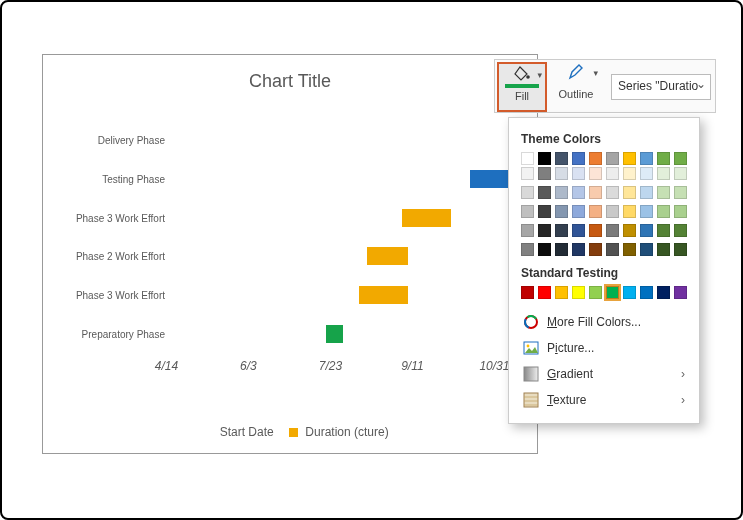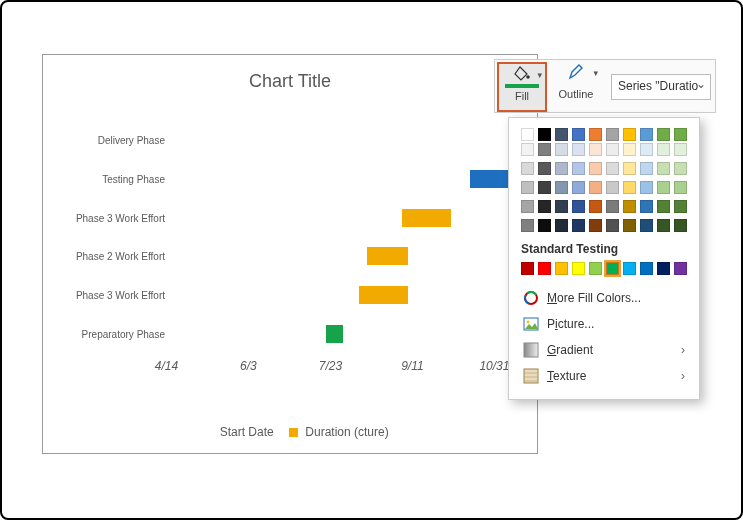--- a/index.html
+++ b/index.html
@@ -206,20 +206,21 @@
       <div style="height:4px;background:transparent;margin:0 6px;"></div>
       <span class="btn-label">Outline</span>
       <span class="caret">▾</span>
     </div>
     <div class="series-select">
       <span>Series "Duratio</span>
     </div>
   </div>
 
   <div class="dropdown">
+    <div class="dd-heading">Theme Colors</div>
     <div class="swatch-row" id="theme-row1">
         <div class="sw" style="background: rgb(255, 255, 255);"></div>
         <div class="sw" style="background: rgb(0, 0, 0);"></div>
         <div class="sw" style="background: rgb(68, 84, 106);"></div>
         <div class="sw" style="background: rgb(68, 114, 196);"></div>
         <div class="sw" style="background: rgb(237, 125, 49);"></div>
         <div class="sw" style="background: rgb(165, 165, 165);"></div>
         <div class="sw" style="background: rgb(255, 192, 0);"></div>
         <div class="sw" style="background: rgb(91, 155, 213);"></div>
         <div class="sw" style="background: rgb(112, 173, 71);"></div>

